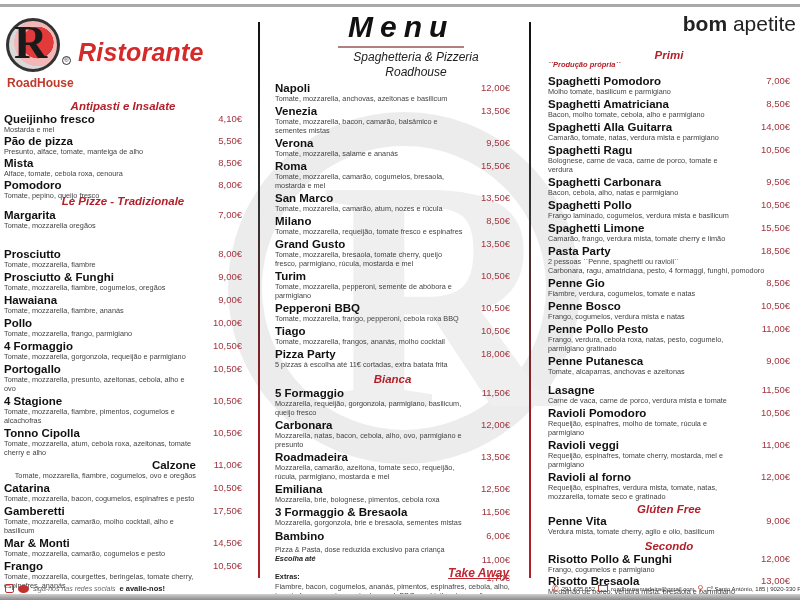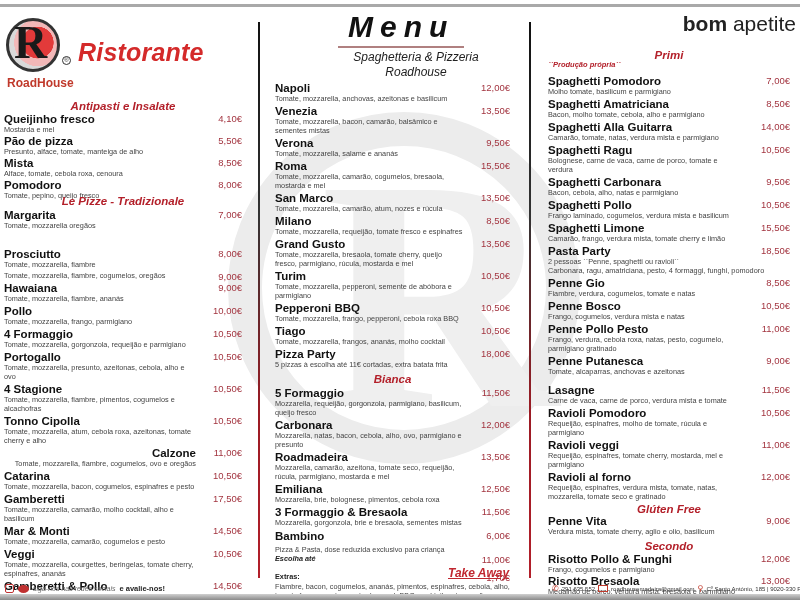--- a/index.html
+++ b/index.html
@@ -123,20 +123,21 @@
           <span class="item-name">Margarita</span>
           <span class="item-price">7,00€</span>
           <span class="item-desc">Tomate, mozzarella oregãos</span>
         </div>
         <div class="item" style="margin-top: 18px;">
           <span class="item-name">Prosciutto</span>
           <span class="item-price">8,00€</span>
           <span class="item-desc">Tomate, mozzarella, fiambre</span>
         </div>
         <div class="item" style="margin-top: 2px;">
+          <span class="item-name">Prosciutto &amp; Funghi</span>
           <span class="item-price">9,00€</span>
           <span class="item-desc">Tomate, mozzarella, fiambre, cogumelos, oregãos</span>
         </div>
         <div class="item" style="margin-top: 2px;">
           <span class="item-name">Hawaiana</span>
           <span class="item-price">9,00€</span>
           <span class="item-desc">Tomate, mozzarella, fiambre, ananás</span>
         </div>
         <div class="item" style="margin-top: 2px;">
           <span class="item-name">Pollo</span>
@@ -177,21 +178,21 @@
           <span class="item-name">Gamberetti</span>
           <span class="item-price">17,50€</span>
           <span class="item-desc">Tomate, mozzarella, camarão, molho cocktail, alho e basilicum</span>
         </div>
         <div class="item" style="margin-top: 2px;">
           <span class="item-name">Mar &amp; Monti</span>
           <span class="item-price">14,50€</span>
           <span class="item-desc">Tomate, mozzarella, camarão, cogumelos e pesto</span>
         </div>
         <div class="item" style="margin-top: 2px;">
-          <span class="item-name">Veggi</span>
+          <span class="item-name">Frango</span>
           <span class="item-price">10,50€</span>
           <span class="item-desc">Tomate, mozzarella, courgettes, beringelas, tomate cherry, espinafres, ananás</span>
         </div>
         <div class="item" style="margin-top: 2px;">
           <span class="item-name">Gamberetti &amp; Pollo</span>
           <span class="item-price">14,50€</span>
           <span class="item-desc">Tomate, mozzarella, camarão, frango, ananás, semente abóbora</span>
         </div>
       </div>
   </div>

